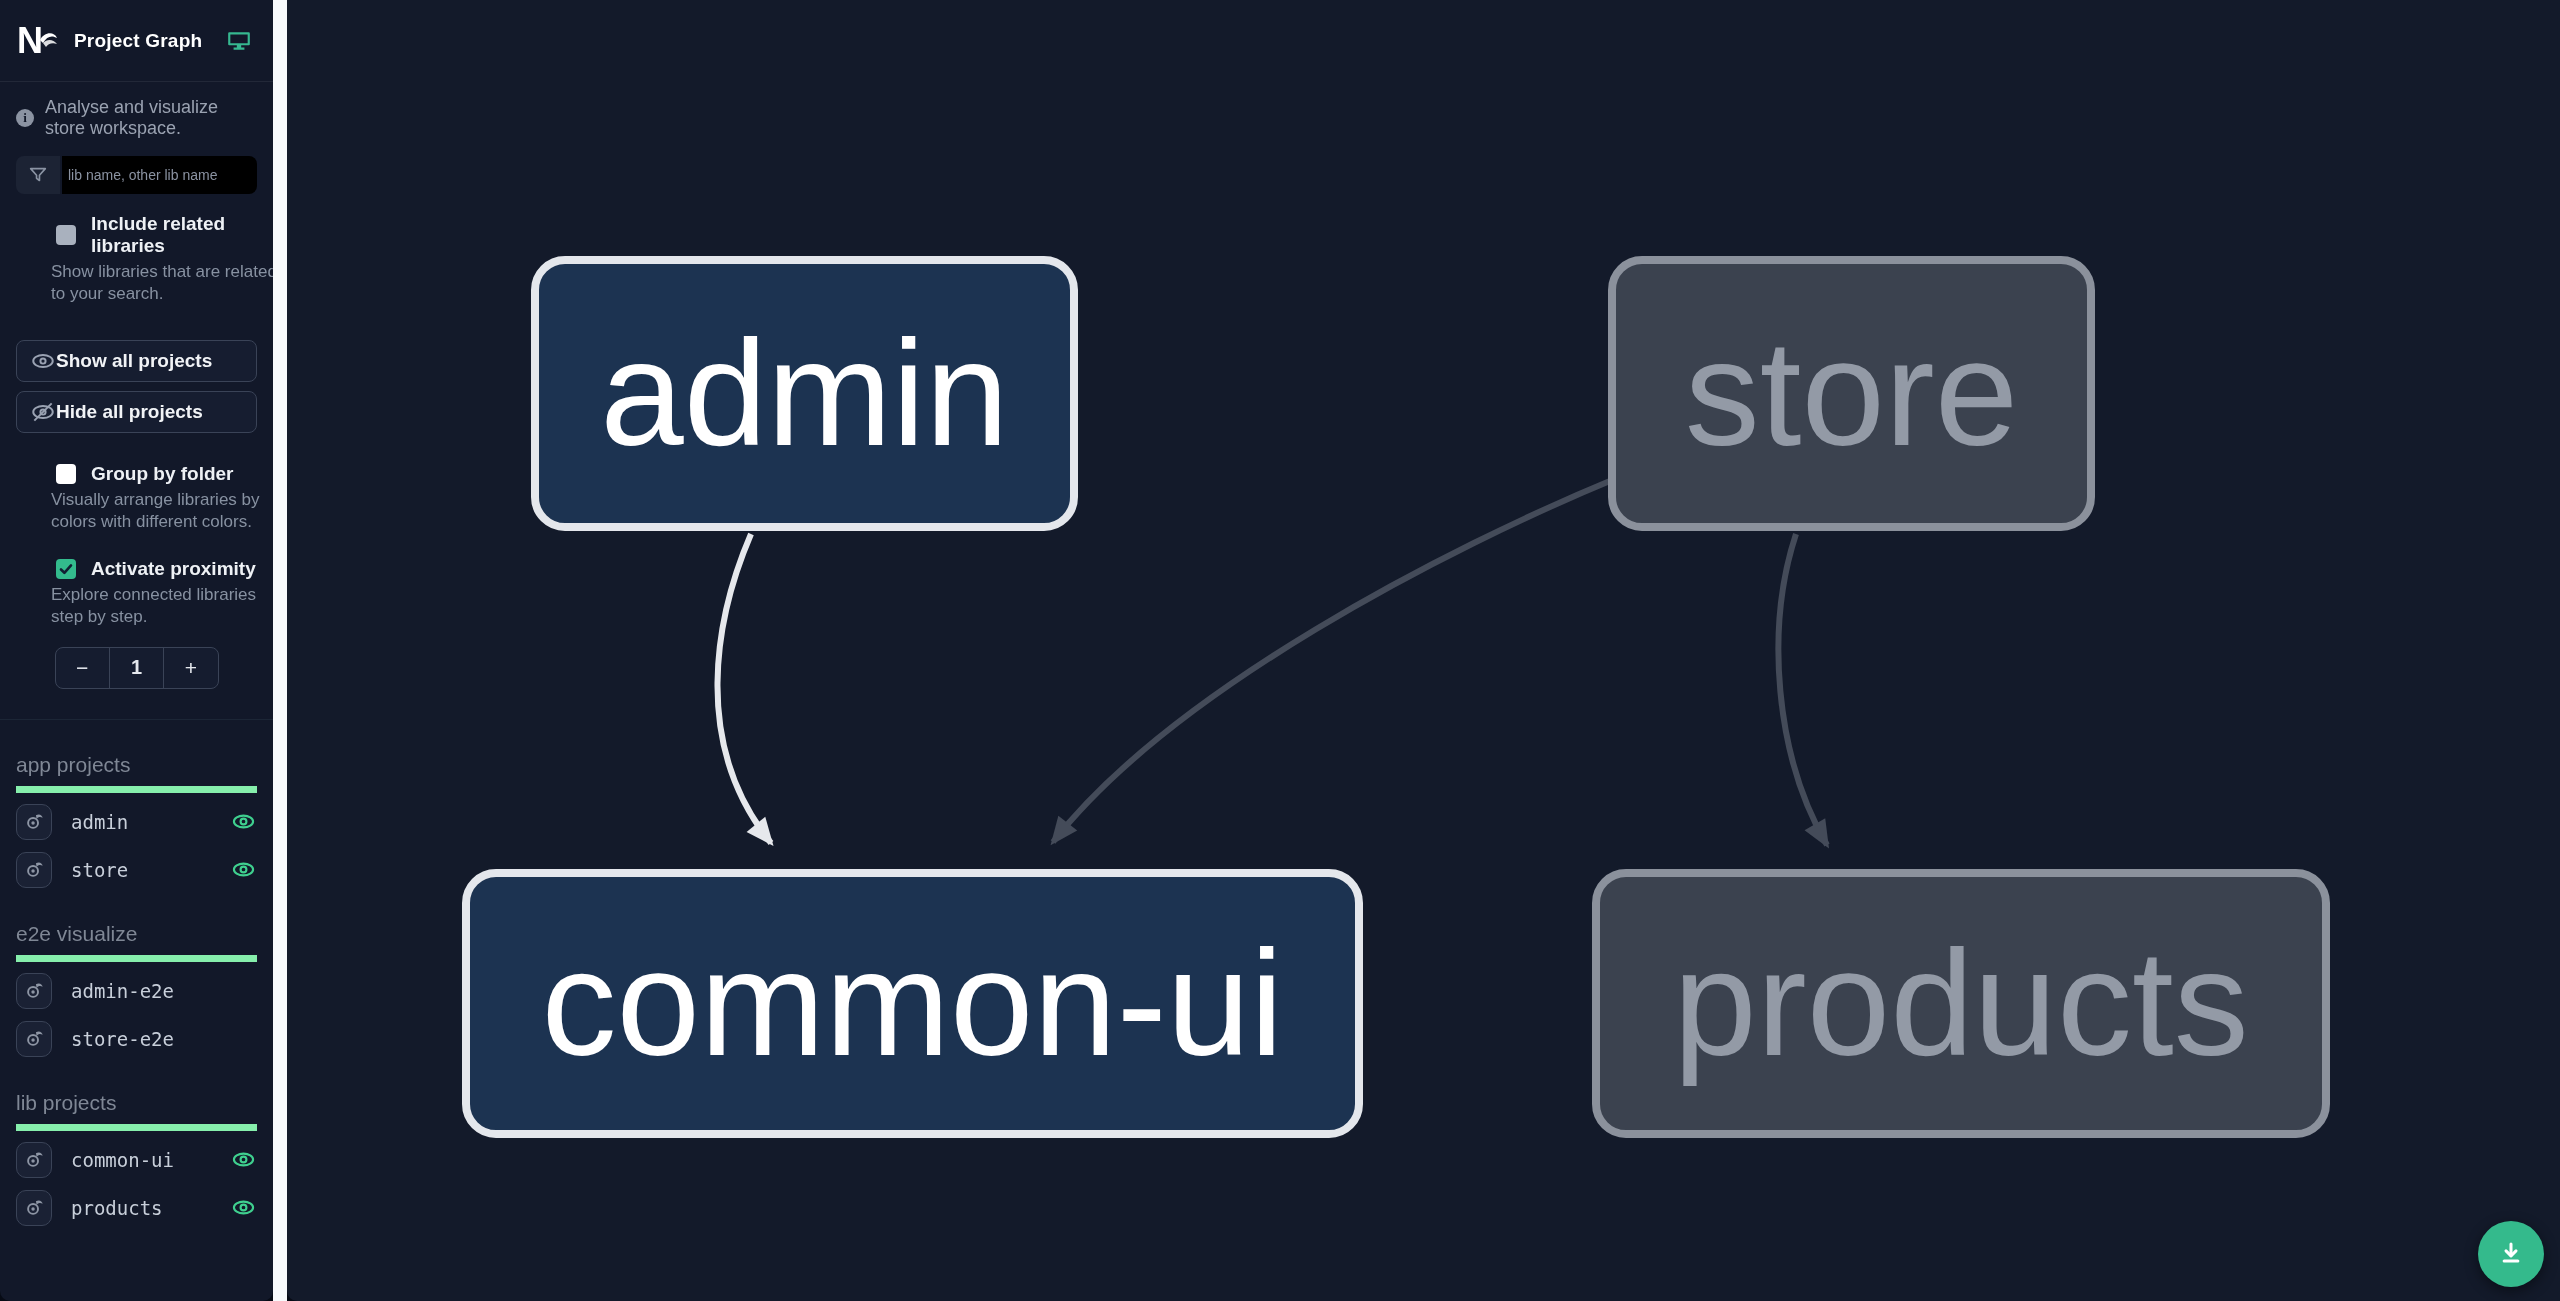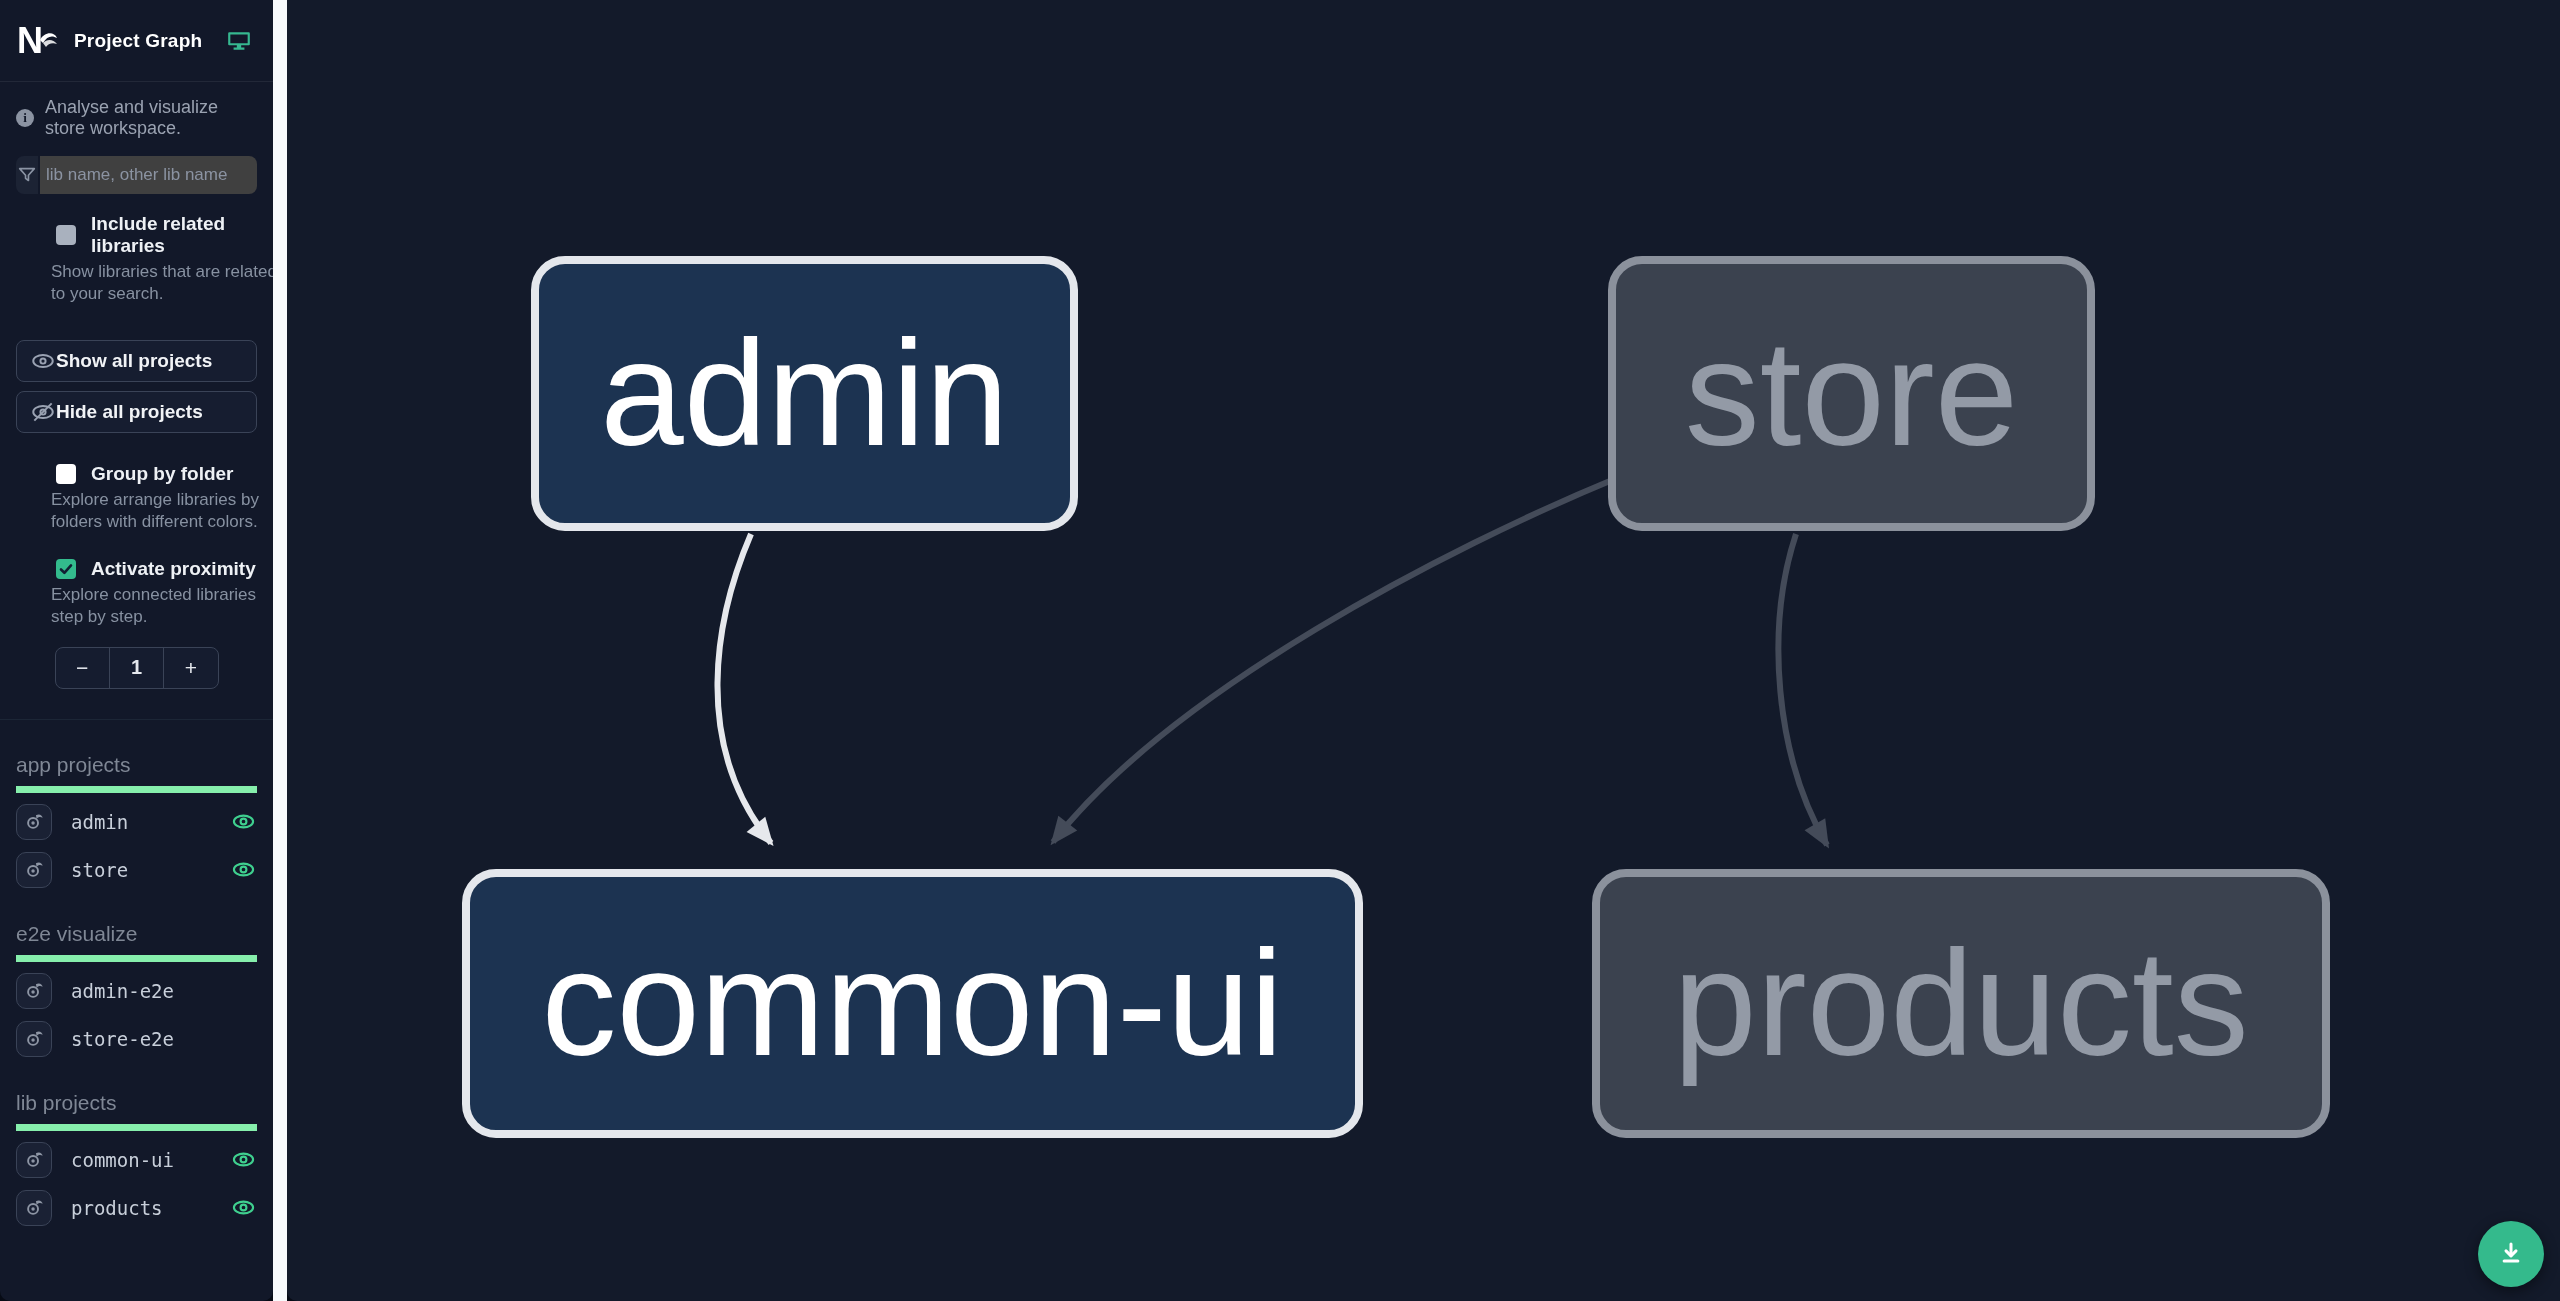--- a/index.html
+++ b/index.html
@@ -10,21 +10,21 @@
   .sidebar{width:273px;height:100%;background:#121829;flex:0 0 273px;display:flex;flex-direction:column;border-radius:0 0 10px 10px;overflow:hidden;}
   .sb-header{height:82px;display:flex;align-items:center;padding:0 16px;gap:14px;border-bottom:1px solid rgba(255,255,255,0.07);}
   .title{color:#ffffff;font-size:19px;font-weight:700;letter-spacing:.2px;}
   .monitor-btn{margin-left:10px;background:none;border:none;padding:0;cursor:pointer;display:flex;}
   .info-row{display:flex;align-items:center;gap:11px;padding:15px 16px 0 16px;}
   .info-text{color:#9aa2b1;font-size:18px;}
   .info-badge{width:18px;height:18px;border-radius:50%;background:#8b93a2;color:#121829;font-size:13px;font-weight:700;display:flex;align-items:center;justify-content:center;font-family:"Liberation Serif",serif;flex:0 0 18px;}
 
   .filter{margin:17px 16px 0 16px;height:38px;display:flex;border-radius:8px;overflow:hidden;}
   .filter-icon-cell{width:46px;background:#1c2334;border-right:2px solid #121829;display:flex;align-items:center;justify-content:center;}
-  .filter-input{flex:1;background:#404040;border:none;outline:none;color:#dfe3ea;font-size:17px;padding:0 6px;}
+  .filter-input{flex:1;background:#000000;border:none;outline:none;color:#dfe3ea;font-size:14px;padding:0 6px;}
   .filter-input::placeholder{color:#8b93a2;}
 
   .chk-group{margin:19px 16px 0 16px;}
   .chk-row{display:flex;align-items:center;gap:15px;margin-left:40px;}
   .chk-box{width:20px;height:20px;border-radius:4px;flex:0 0 20px;display:flex;align-items:center;justify-content:center;cursor:pointer;}
   .chk-gray{background:#a9b1be;}
   .chk-white{background:#ffffff;}
   .chk-checked{background:#33bb8d;}
   .chk-label{color:#eef1f5;font-size:19px;font-weight:700;cursor:pointer;}
   .chk-desc{color:#8791a1;font-size:17px;line-height:1.32;margin:4px 0 0 35px;width:232px;}
@@ -125,21 +125,21 @@
         </svg>
       </span>
       <span class="sb-btn-label">Hide all projects</span>
     </button>
 
     <div class="chk-group" style="margin-top:30px;">
       <div class="chk-row">
         <span class="chk-box chk-white"></span>
         <span class="chk-label">Group by folder</span>
       </div>
-      <div class="chk-desc">Explore arrange libraries by folders with different colors.</div>
+      <div class="chk-desc">Visually arrange libraries by colors with different colors.</div>
     </div>
 
     <div class="chk-group" style="margin-top:24px;">
       <div class="chk-row">
         <span class="chk-box chk-checked">
           <svg width="14" height="14" viewBox="0 0 14 14" fill="none" stroke="#122033" stroke-width="2.6" stroke-linecap="round" stroke-linejoin="round">
             <path d="M2 7.5 L5.4 10.8 L12 3.4"></path>
           </svg>
         </span>
         <span class="chk-label">Activate proximity</span>

